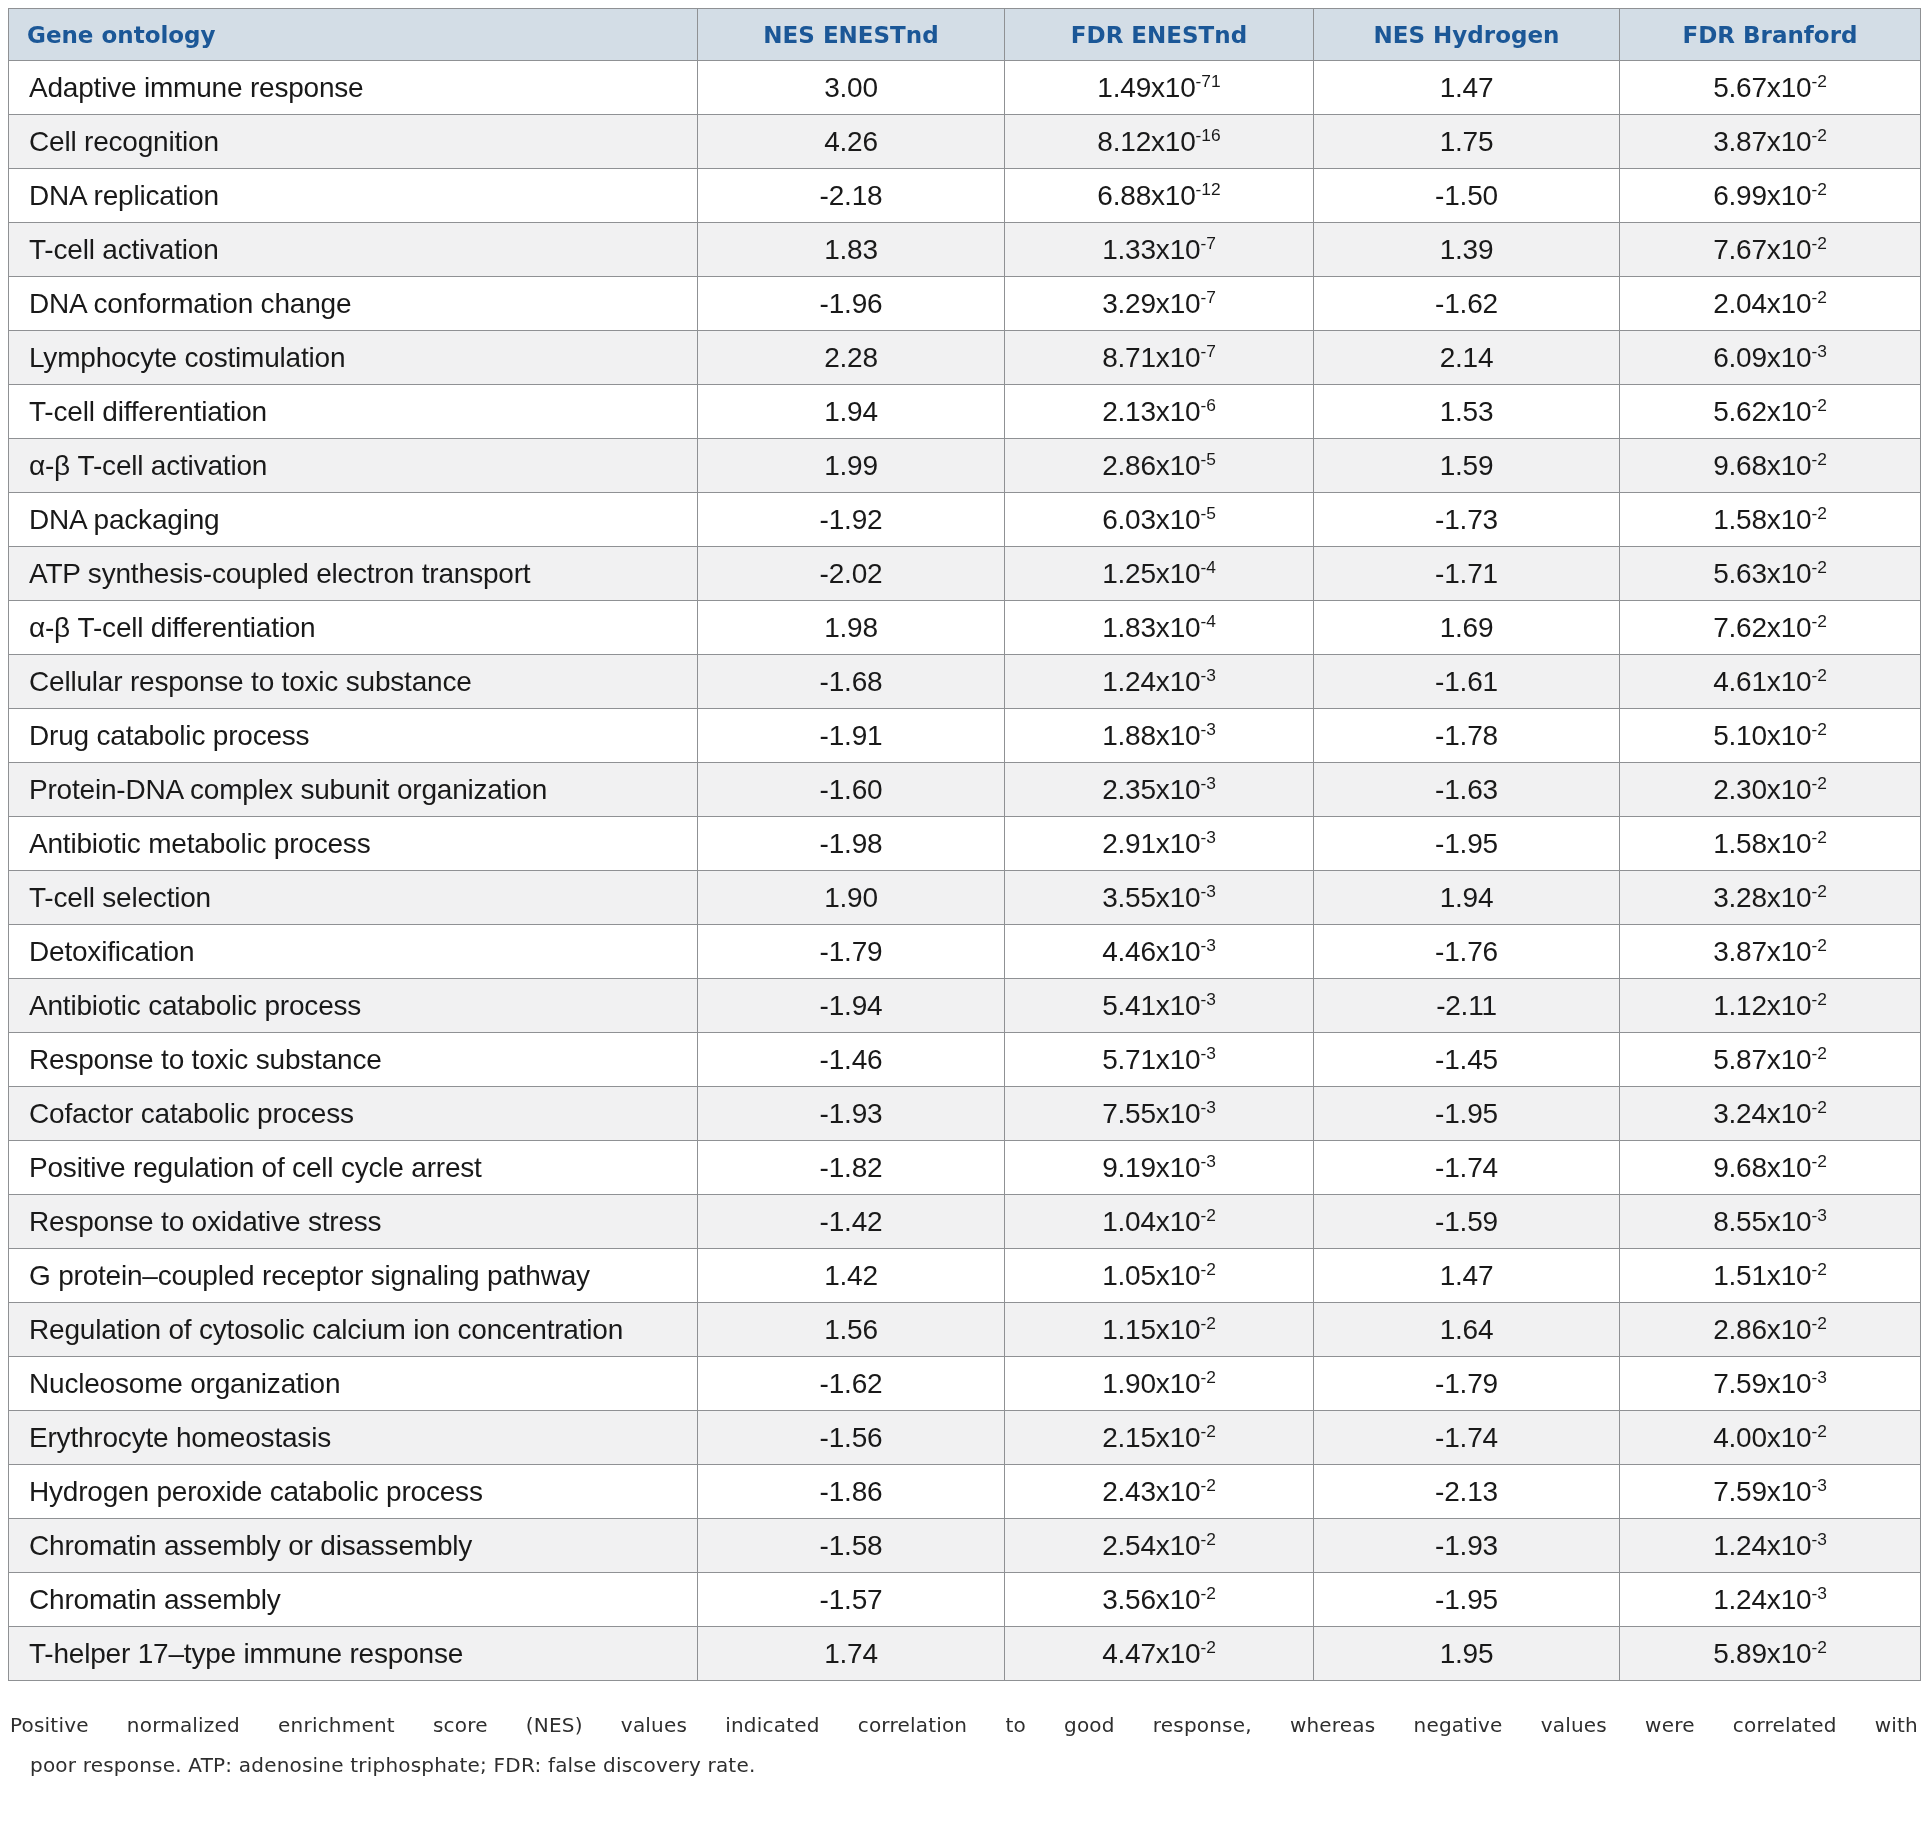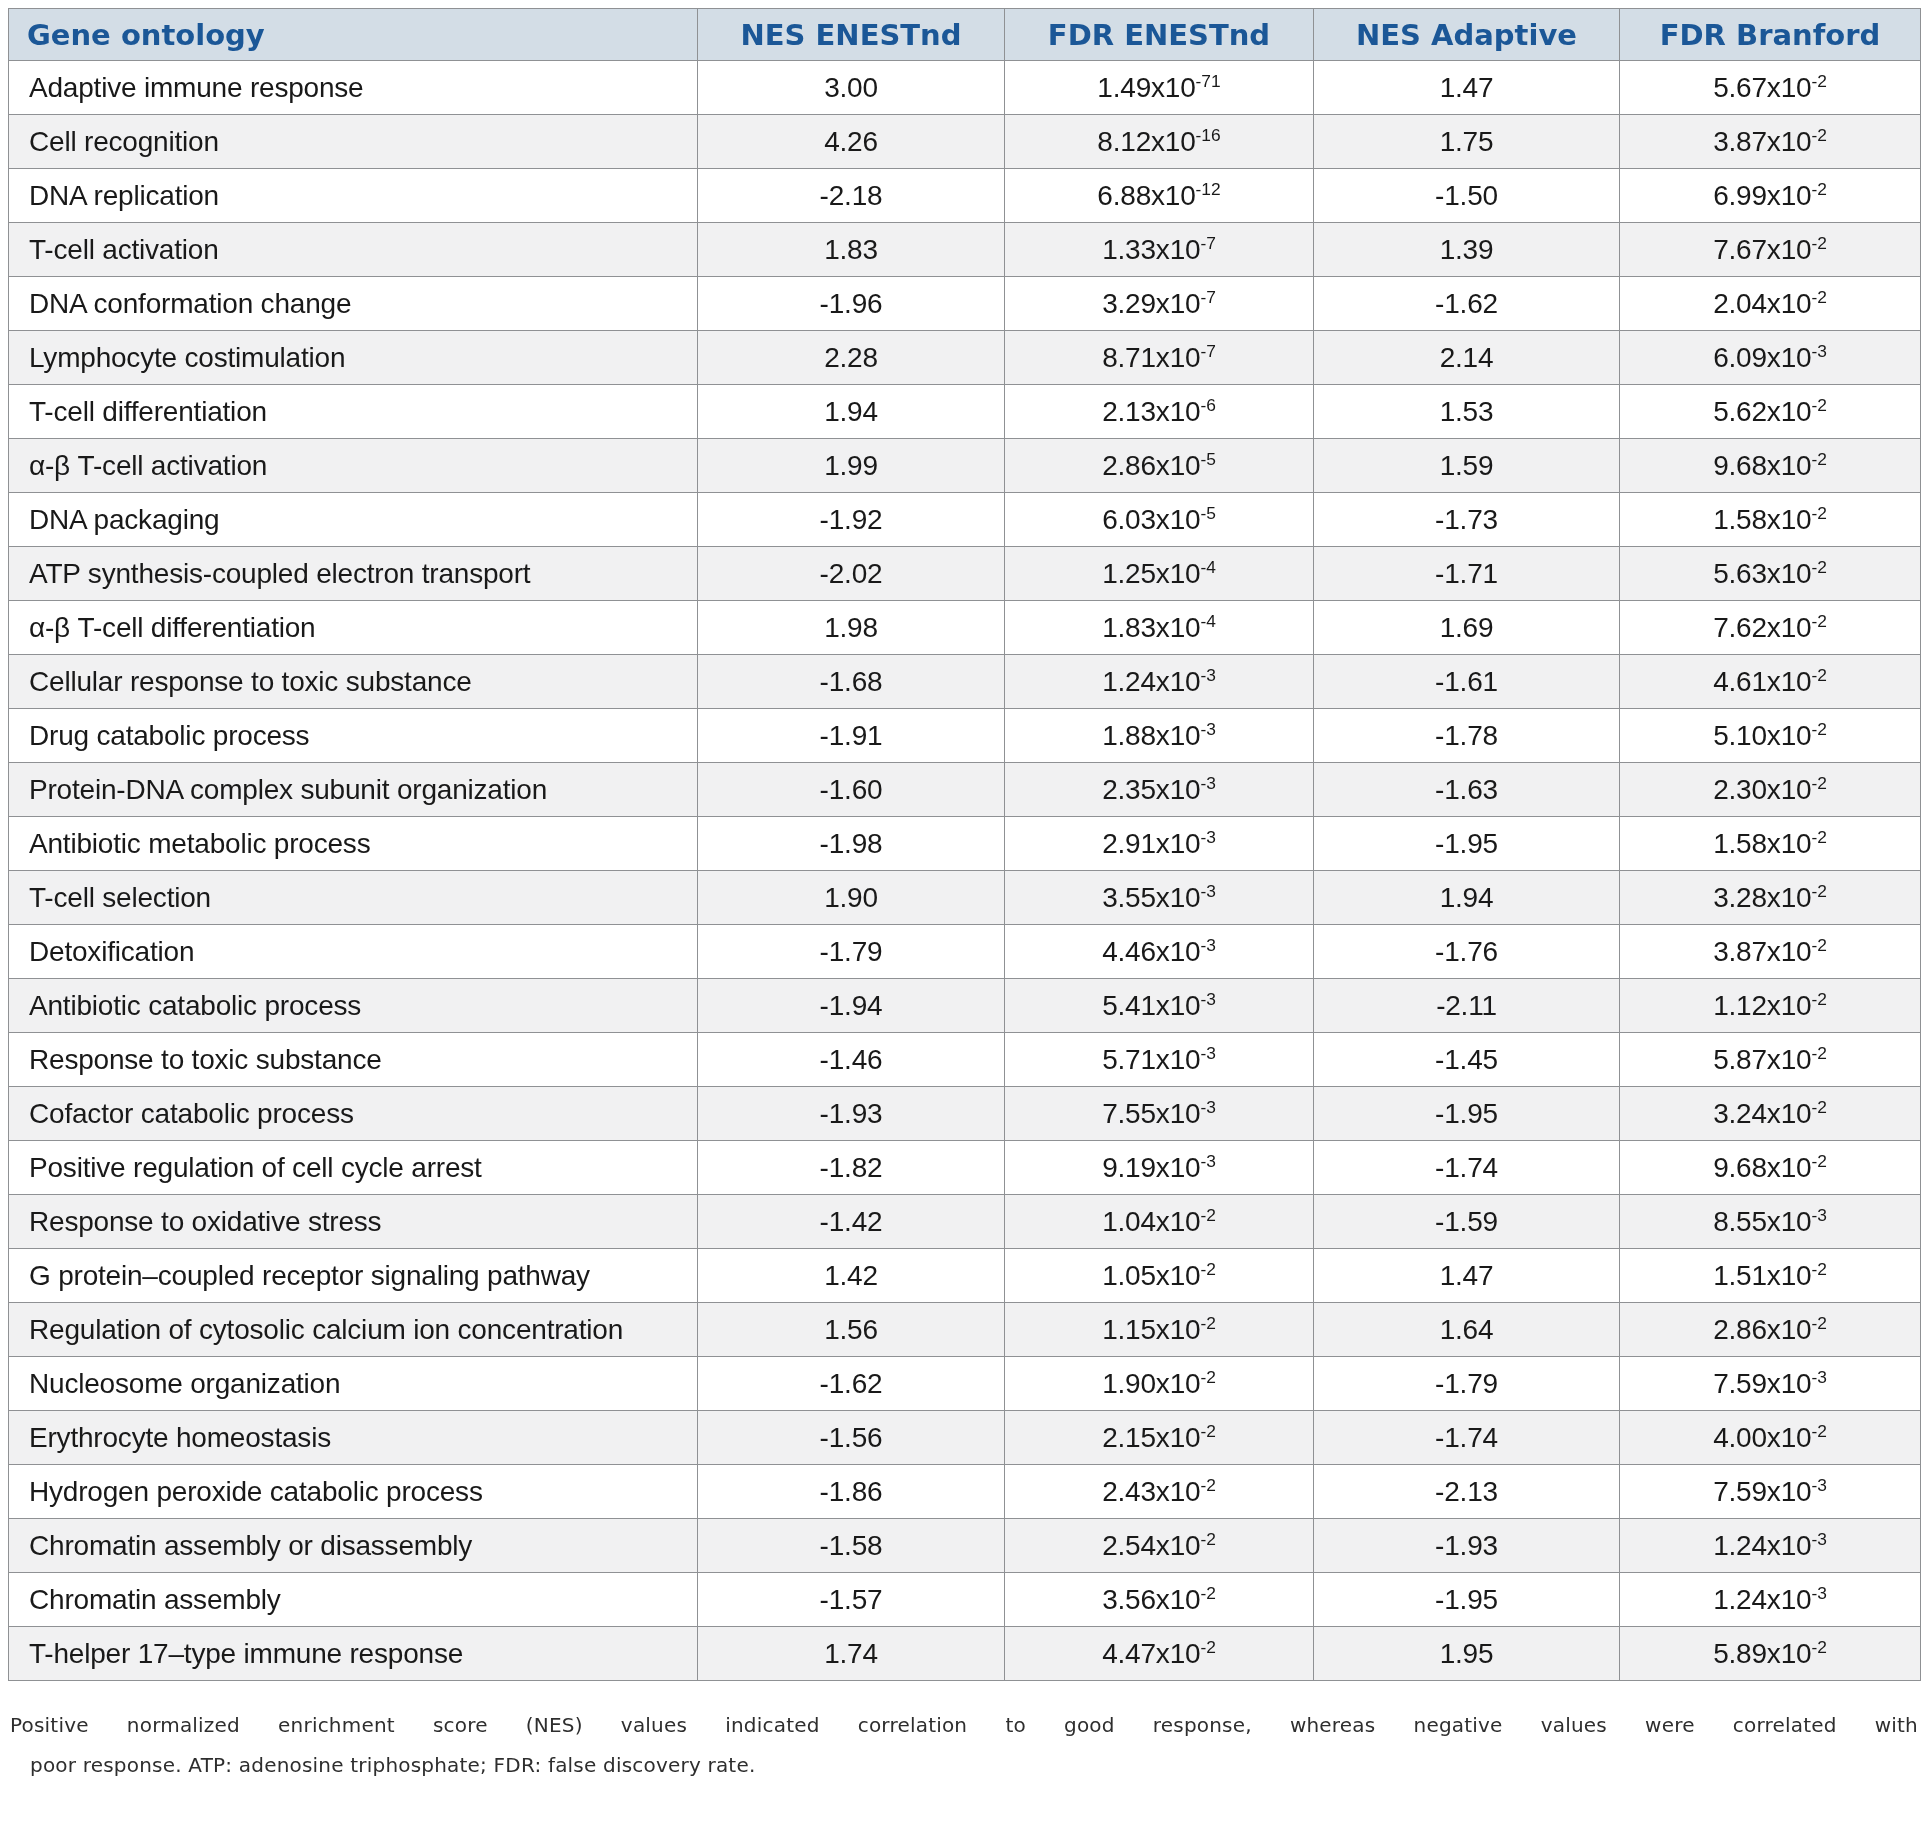--- a/index.html
+++ b/index.html
@@ -25,21 +25,21 @@
     border: 1px solid #8f9194;
     box-sizing: border-box;
     overflow: hidden;
     white-space: nowrap;
   }
   .go-table thead th {
     background: var(--header-bg, #d3dde6);
     color: var(--header-text, #1b5797);
     font-family: "DejaVu Sans", sans-serif;
     font-weight: bold;
-    font-size: 29px;
+    font-size: 23px;
     height: 52px;
     text-align: center;
     padding: 0 6px;
   }
   .go-table thead th.col-go {
     text-align: left;
     padding-left: 18px;
   }
   .go-table td {
     font-size: 28px;
@@ -94,21 +94,21 @@
       <col style="width:307px">
       <col style="width:309px">
       <col style="width:306px">
       <col style="width:301px">
     </colgroup>
     <thead>
       <tr>
         <th class="col-go">Gene ontology</th>
         <th>NES ENESTnd</th>
         <th>FDR ENESTnd</th>
-        <th>NES Adaptive</th>
+        <th>NES Hydrogen</th>
         <th>FDR Branford</th>
       </tr>
     </thead>
     <tbody>
         <tr>
     <td class="cell-go">Adaptive immune response</td>
     <td>3.00</td>
     <td><span class="fdr-base">1.49x10</span><sup class="exp">-71</sup></td>
     <td>1.47</td>
     <td><span class="fdr-base">5.67x10</span><sup class="exp">-2</sup></td>

